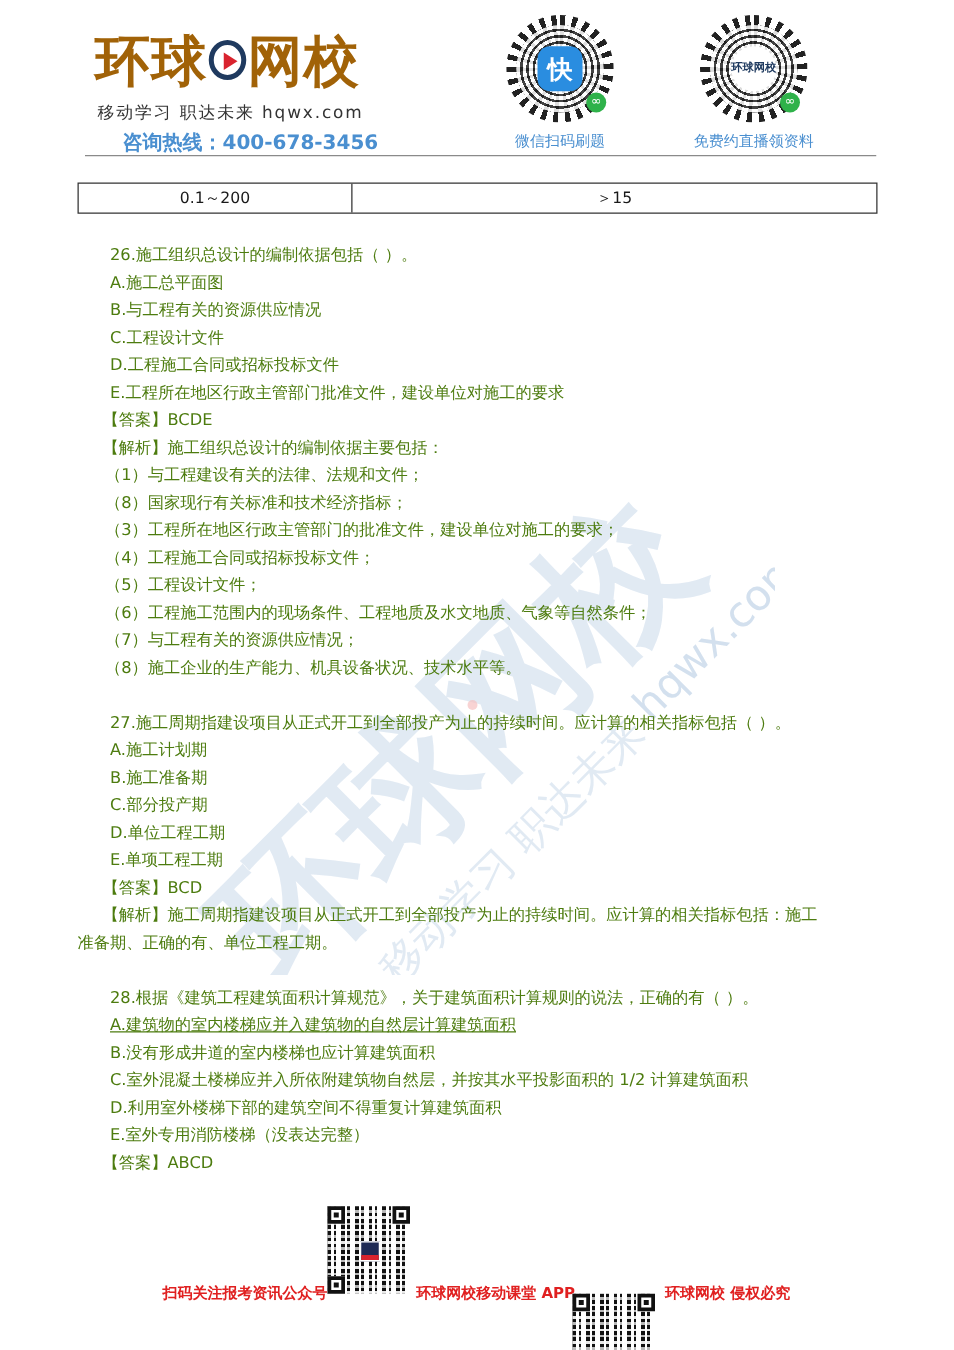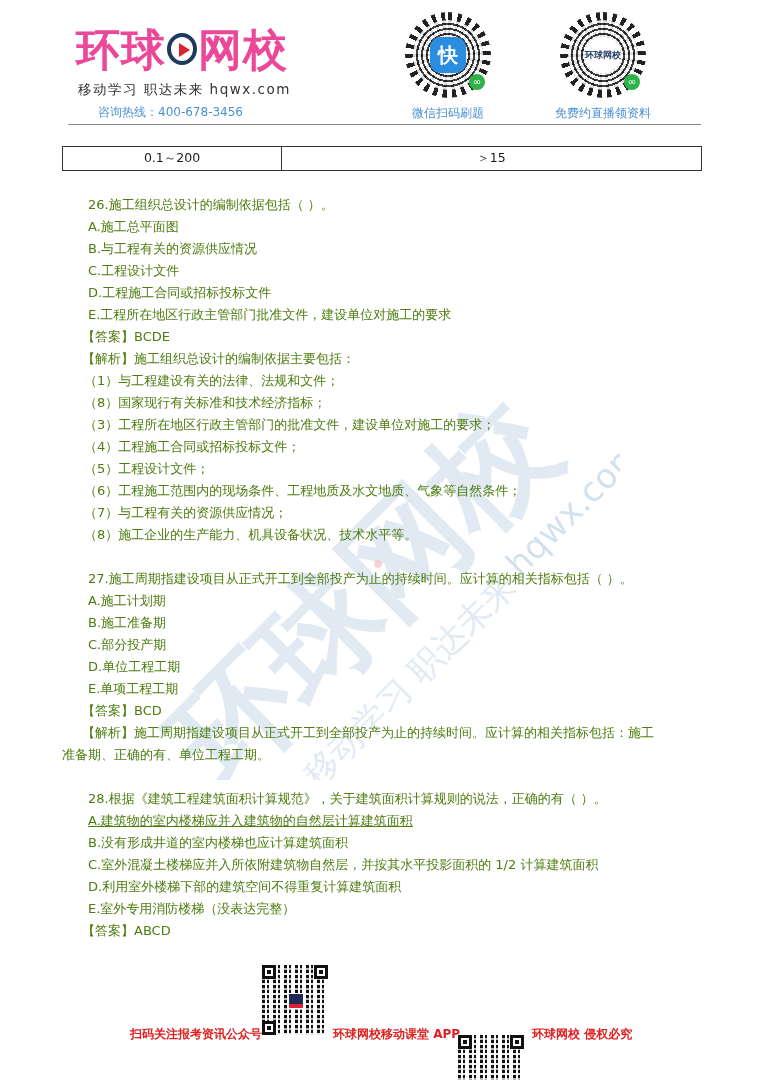--- a/index.html
+++ b/index.html
@@ -1,28 +1,28 @@
 <!DOCTYPE html>
 <html><head>
 <meta charset="utf-8">
 <style>
   html, body { margin: 0; padding: 0; background: #ffffff; }
   body { width: 763px; height: 1080px; position: relative; overflow: hidden;
          font-family: "DejaVu Sans", "Liberation Sans", sans-serif; color: #1a1a1a; }
   .abs { position: absolute; }
 
   
-  .logo { left: 76px; top: 26px; font-size: 44px; font-weight: bold; color: #ec4899;
+  .logo { left: 76px; top: 26px; font-size: 44px; font-weight: bold; color: #a16207;
           letter-spacing: 1px; line-height: 48px; white-space: nowrap; font-family: "DejaVu Sans", sans-serif; }
   .logo .play { display: inline-block; width: 30px; height: 32px; border: 4px solid #1f3a5f; border-radius: 50%;
                 vertical-align: middle; position: relative; margin: 0 1px; box-sizing: border-box; top: -4px; }
   .logo .play::after { content: ""; position: absolute; left: 8px; top: 6px; border-left: 11px solid #d9232e;
                        border-top: 7px solid transparent; border-bottom: 7px solid transparent; }
   .slogan { left: 78px; top: 81px; font-size: 13.5px; color: #333; letter-spacing: 1.5px; white-space: nowrap; }
-  .hotline { left: 98px; top: 104px; font-size: 12px; color: #4a8fd0; font-weight: normal; white-space: nowrap; }
+  .hotline { left: 98px; top: 104px; font-size: 16px; color: #4a8fd0; font-weight: bold; white-space: nowrap; }
   .header-line { left: 68px; top: 124px; width: 633px; height: 0; border-top: 1.5px solid #8a8a8a; }
   .qr-round { width: 86px; height: 86px; border-radius: 50%;
               background:
                 radial-gradient(circle at 50% 50%, transparent 26px, transparent 27px),
                 repeating-conic-gradient(#222 0 6deg, #fff 6deg 14deg);
               position: relative; }
   .qr-round::before { content: ""; position: absolute; left: 8px; top: 8px; right: 8px; bottom: 8px; border-radius: 50%;
                       background: repeating-radial-gradient(circle, #222 0 2px, #fff 2px 5px); opacity: .85; }
   .qr-center { position: absolute; left: 25px; top: 25px; width: 36px; height: 36px; border-radius: 50%; z-index: 2;
                display: flex; align-items: center; justify-content: center; font-size: 20px; font-weight: bold; }

